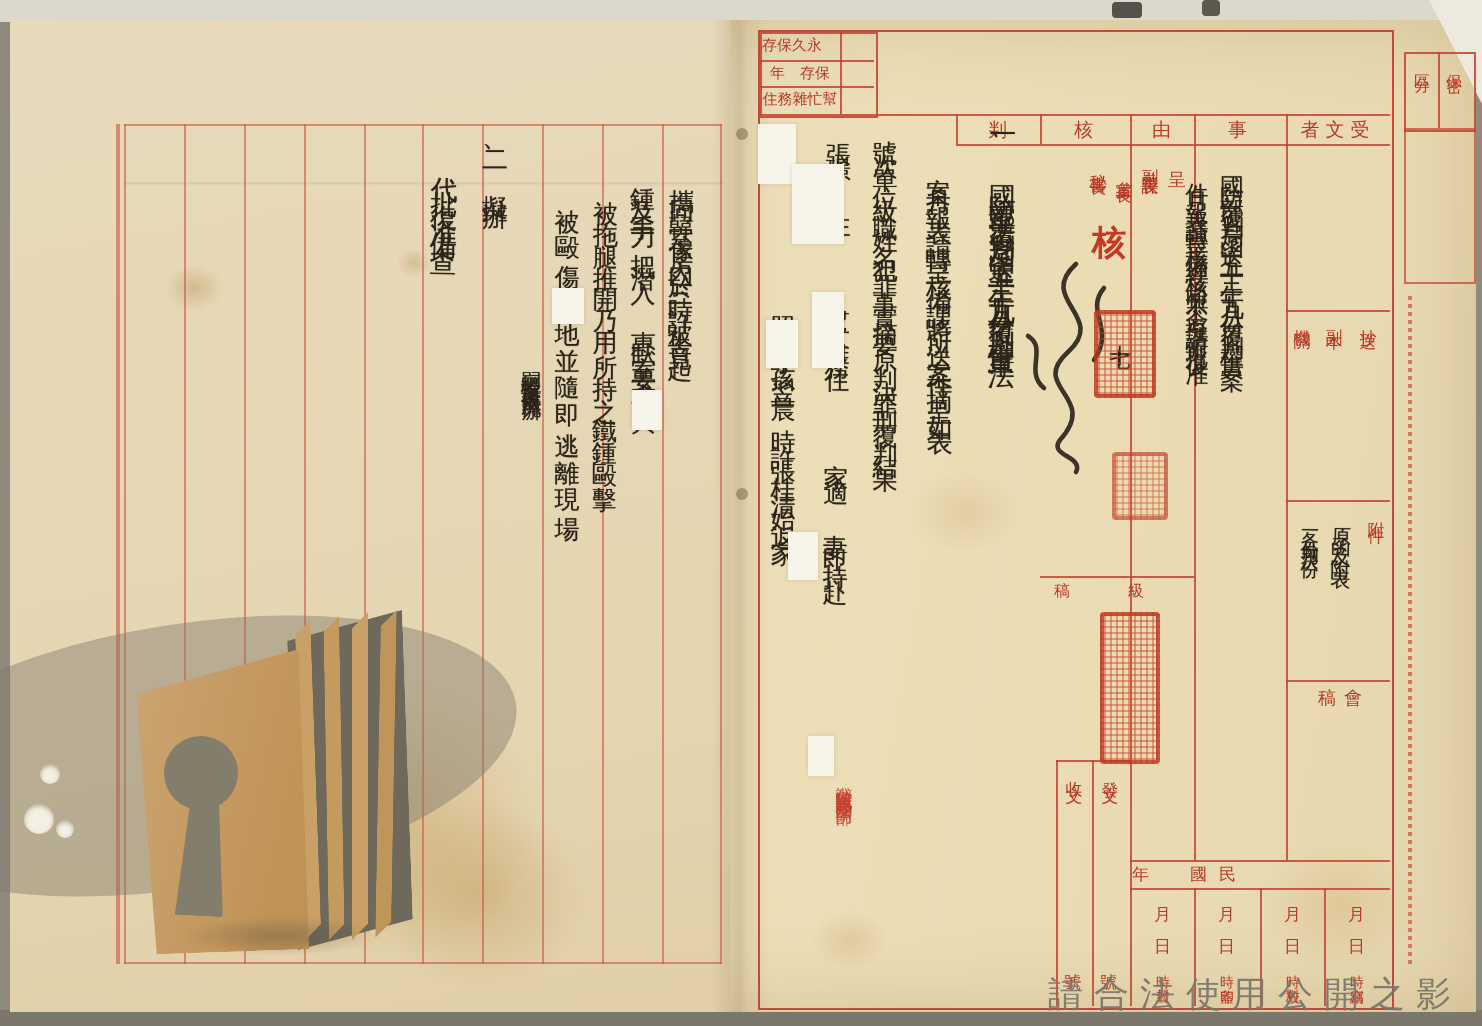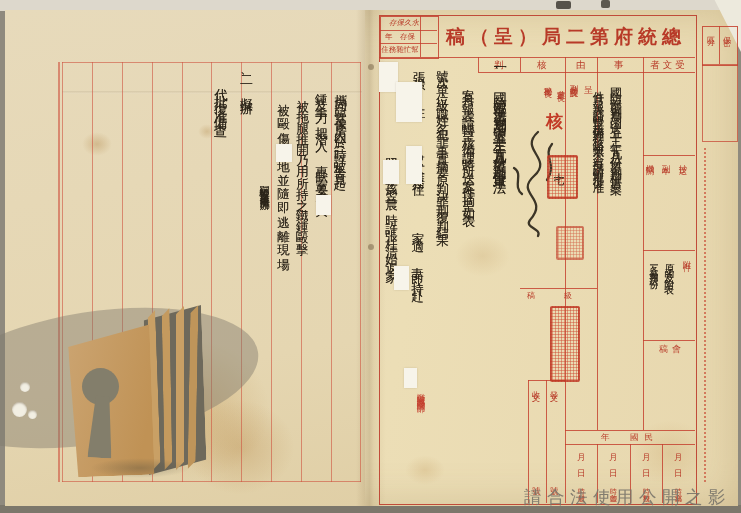--- a/index.html
+++ b/index.html
@@ -80,25 +80,24 @@
 
   <div class="redact" style="left:316px;top:195px;width:15px;height:20px;"></div>
   <div class="redact" style="left:276px;top:144px;width:16px;height:18px;"></div>
 
   <div class="abs" style="left:379px;top:15px;width:316px;height:488px;border:1.5px solid rgba(186,52,38,.85);"></div>
 
   <div class="abs" style="left:380px;top:16px;width:57px;height:41px;border:1px solid rgba(196,62,45,.85);"></div>
   <div class="ln" style="left:380px;top:30px;width:57px;height:1px;"></div>
   <div class="ln" style="left:380px;top:43px;width:57px;height:1px;"></div>
   <div class="ln" style="left:420px;top:16px;width:1px;height:41px;"></div>
-  <div class="abs rtl red" style="left:381px;top:18px;width:38px;font-size:7.5px;text-align:right;font-style:italic;">永久保存</div>
+  <div class="abs rtl red" style="left:381px;top:18px;width:38px;font-size:7.5px;text-align:left;">永久保存</div>
   <div class="abs rtl red" style="left:381px;top:32px;width:38px;font-size:7.5px;text-align:center;">保存　年</div>
   <div class="abs rtl red" style="left:381px;top:45px;width:38px;font-size:7.5px;text-align:center;">幫忙雜務住</div>
 
-  <div class="abs rtl red" style="left:440px;top:24px;width:252px;font-size:19px;letter-spacing:5px;text-align:center;font-weight:600;">總統府第二局（呈）稿</div>
 
   <div class="abs" style="left:702px;top:26px;width:34px;height:38px;border:1px solid rgba(196,62,45,.85);"></div>
   <div class="ln" style="left:719px;top:26px;width:1px;height:38px;"></div>
   <div class="abs vt red" style="left:722px;top:30px;font-size:8px;letter-spacing:2px;">保密</div>
   <div class="abs vt red" style="left:706px;top:30px;font-size:8px;letter-spacing:2px;">區分</div>
   <div class="abs" style="left:702px;top:64px;width:34px;height:76px;border:1px solid rgba(196,62,45,.7);"></div>
   <div class="dot" style="left:704px;top:148px;height:334px;"></div>
 
   <div class="ln" style="left:379px;top:57px;width:316px;height:1px;"></div>
   <div class="ln" style="left:478px;top:72px;width:217px;height:1px;"></div>
@@ -127,21 +126,21 @@
   <div class="abs red" style="left:494px;top:59px;font-size:9.5px;">判</div>
 
   <div class="abs vt red" style="left:679px;top:158px;font-size:8.5px;letter-spacing:2px;">抄送</div>
   <div class="abs vt red" style="left:662px;top:158px;font-size:8.5px;letter-spacing:2px;">副本</div>
   <div class="abs vt red" style="left:646px;top:158px;font-size:8.5px;letter-spacing:2px;">機關</div>
   <div class="abs vt red" style="left:683px;top:254px;font-size:8.5px;letter-spacing:3px;">附件</div>
   <div class="abs vt hw" style="left:664px;top:256px;font-size:10px;letter-spacing:5px;transform:rotate(1deg);">原函及附表</div>
   <div class="abs vt hw" style="left:649px;top:258px;font-size:9px;letter-spacing:2.5px;transform:rotate(1deg);">各一份判決一份</div>
   <div class="abs rtl red" style="left:650px;top:343px;width:44px;font-size:9px;text-align:center;letter-spacing:4px;">會稿</div>
 
-  <div class="abs rtl red" style="left:566px;top:432px;width:128px;font-size:8.5px;text-align:center;letter-spacing:6px;">民國　年</div>
+  <div class="abs rtl red" style="left:566px;top:432px;width:128px;font-size:8.5px;text-align:left;letter-spacing:6px;">民國　年</div>
   <div class="abs red" style="left:674px;top:452px;font-size:8.5px;">月</div>
   <div class="abs red" style="left:674px;top:468px;font-size:8.5px;">日</div>
   <div class="abs vt red" style="left:674px;top:482px;font-size:7px;">時</div>
   <div class="abs vt red" style="left:674px;top:489px;font-size:7px;">繕寫</div>
   <div class="abs red" style="left:642px;top:452px;font-size:8.5px;">月</div>
   <div class="abs red" style="left:642px;top:468px;font-size:8.5px;">日</div>
   <div class="abs vt red" style="left:642px;top:482px;font-size:7px;">時</div>
   <div class="abs vt red" style="left:642px;top:489px;font-size:7px;">校對</div>
   <div class="abs red" style="left:609px;top:452px;font-size:8.5px;">月</div>
   <div class="abs red" style="left:609px;top:468px;font-size:8.5px;">日</div>

